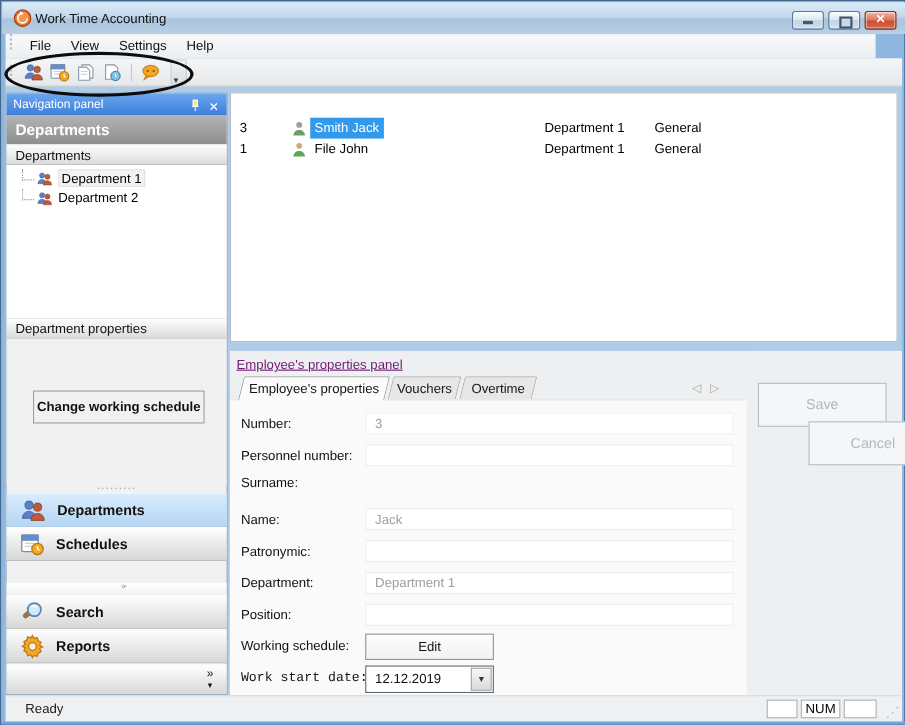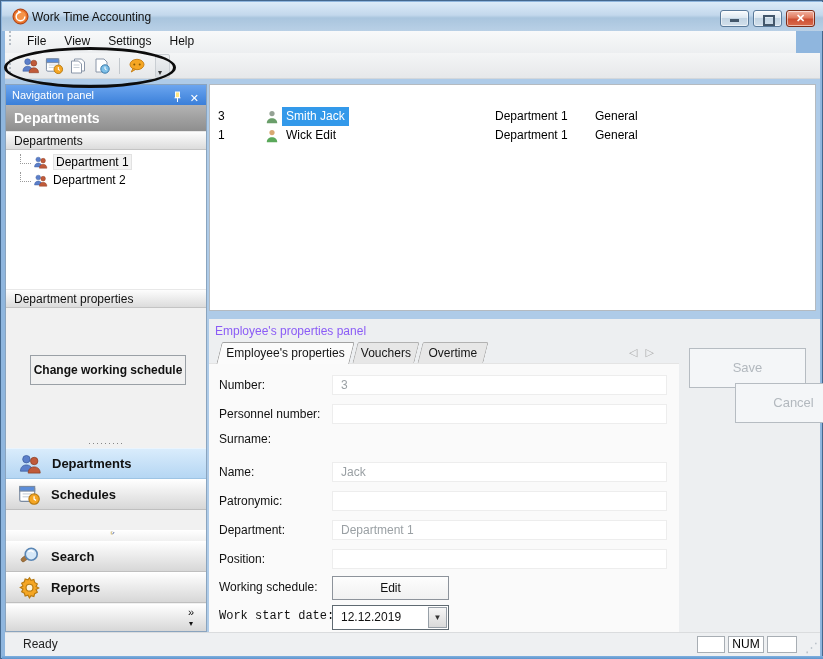--- a/index.html
+++ b/index.html
@@ -67,21 +67,21 @@
     border-right:1px solid #e2e2e2;color:#111;white-space:nowrap;overflow:hidden;}
   .c0{left:0;width:47px}.c1{left:47px;width:118px}.c2{left:165px;width:112px}
   .c3{left:277px;width:100px}.c4{377px;left:377px;width:118px}.c5{left:495px;width:97px}
   .erow{position:absolute;left:0;width:605px;height:19px;}
   .rcell{position:absolute;top:0;height:19px;line-height:19px;padding-left:8px;box-sizing:border-box;white-space:nowrap;}
   .namecell{display:flex;align-items:center;gap:3px;}
   .namechip{padding:0 4px;}
   .namechip.sel{background:#3399ea;color:#fff;}
   
   .proppanel{position:absolute;left:208px;top:318px;width:611px;height:313px;background:#edeff1;}
-  .pp-title{position:absolute;left:6px;top:5px;color:#8b5cf6;}
+  .pp-title{position:absolute;left:6px;top:5px;color:#701a75;text-decoration:underline;}
   .pp-pin{position:absolute;left:557px;top:6px;}
   .pp-x{position:absolute;left:577px;top:4px;color:#555;font-size:11px;}
   .tabstrip{position:absolute;left:0;top:23px;width:470px;height:21px;}
   .tab{position:absolute;top:0;height:21px;box-sizing:border-box;transform:skewX(-14deg);
     background:#e7e7e7;border:1px solid #b2b2b2;border-bottom:none;border-radius:2px 2px 0 0;}
   .tab .t{display:block;transform:skewX(14deg);line-height:20px;text-align:center;color:#161616;}
   .tab.active{background:#fbfbfb;height:22px;z-index:2;border-color:#a2a2a2;}
   .tabarrows{position:absolute;left:420px;top:4px;color:#ababab;font-size:11px;letter-spacing:8px;}
   .formarea{position:absolute;left:0;top:44px;width:470px;height:269px;background:#fafafa;border-top:1px solid #e4e4e4;box-sizing:border-box;}
   .flabel{position:absolute;left:10px;width:112px;color:#111;white-space:nowrap;}
@@ -297,21 +297,21 @@
       <span class="rcell c4">General</span>
       <span class="rcell c5"></span>
     </div>
     <div class="erow" style="top:41px;">
       <span class="rcell c0">1</span>
       <span class="rcell c1 namecell">
         <svg width="14" height="14" viewBox="0 0 14 14">
           <circle cx="7" cy="3.6" r="2.6" fill="#d8a872"></circle>
           <path d="M1.8 13.2c0-3.2 2.3-5 5.2-5s5.2 1.8 5.2 5z" fill="#5aa85a"></path>
         </svg>
-        <span class="namechip">Wick Edit</span>
+        <span class="namechip">File John</span>
       </span>
       <span class="rcell c2"></span>
       <span class="rcell c3">Department 1</span>
       <span class="rcell c4">General</span>
       <span class="rcell c5"></span>
     </div>
   </div>
 
   <div class="proppanel">
     <div class="pp-title">Employee's properties panel</div>

